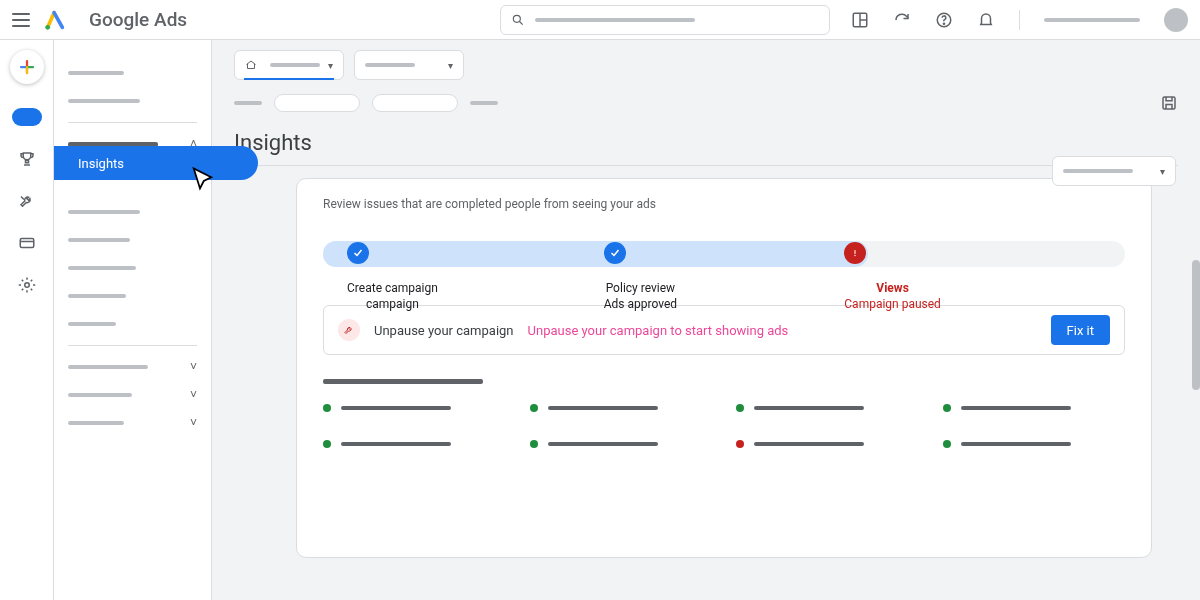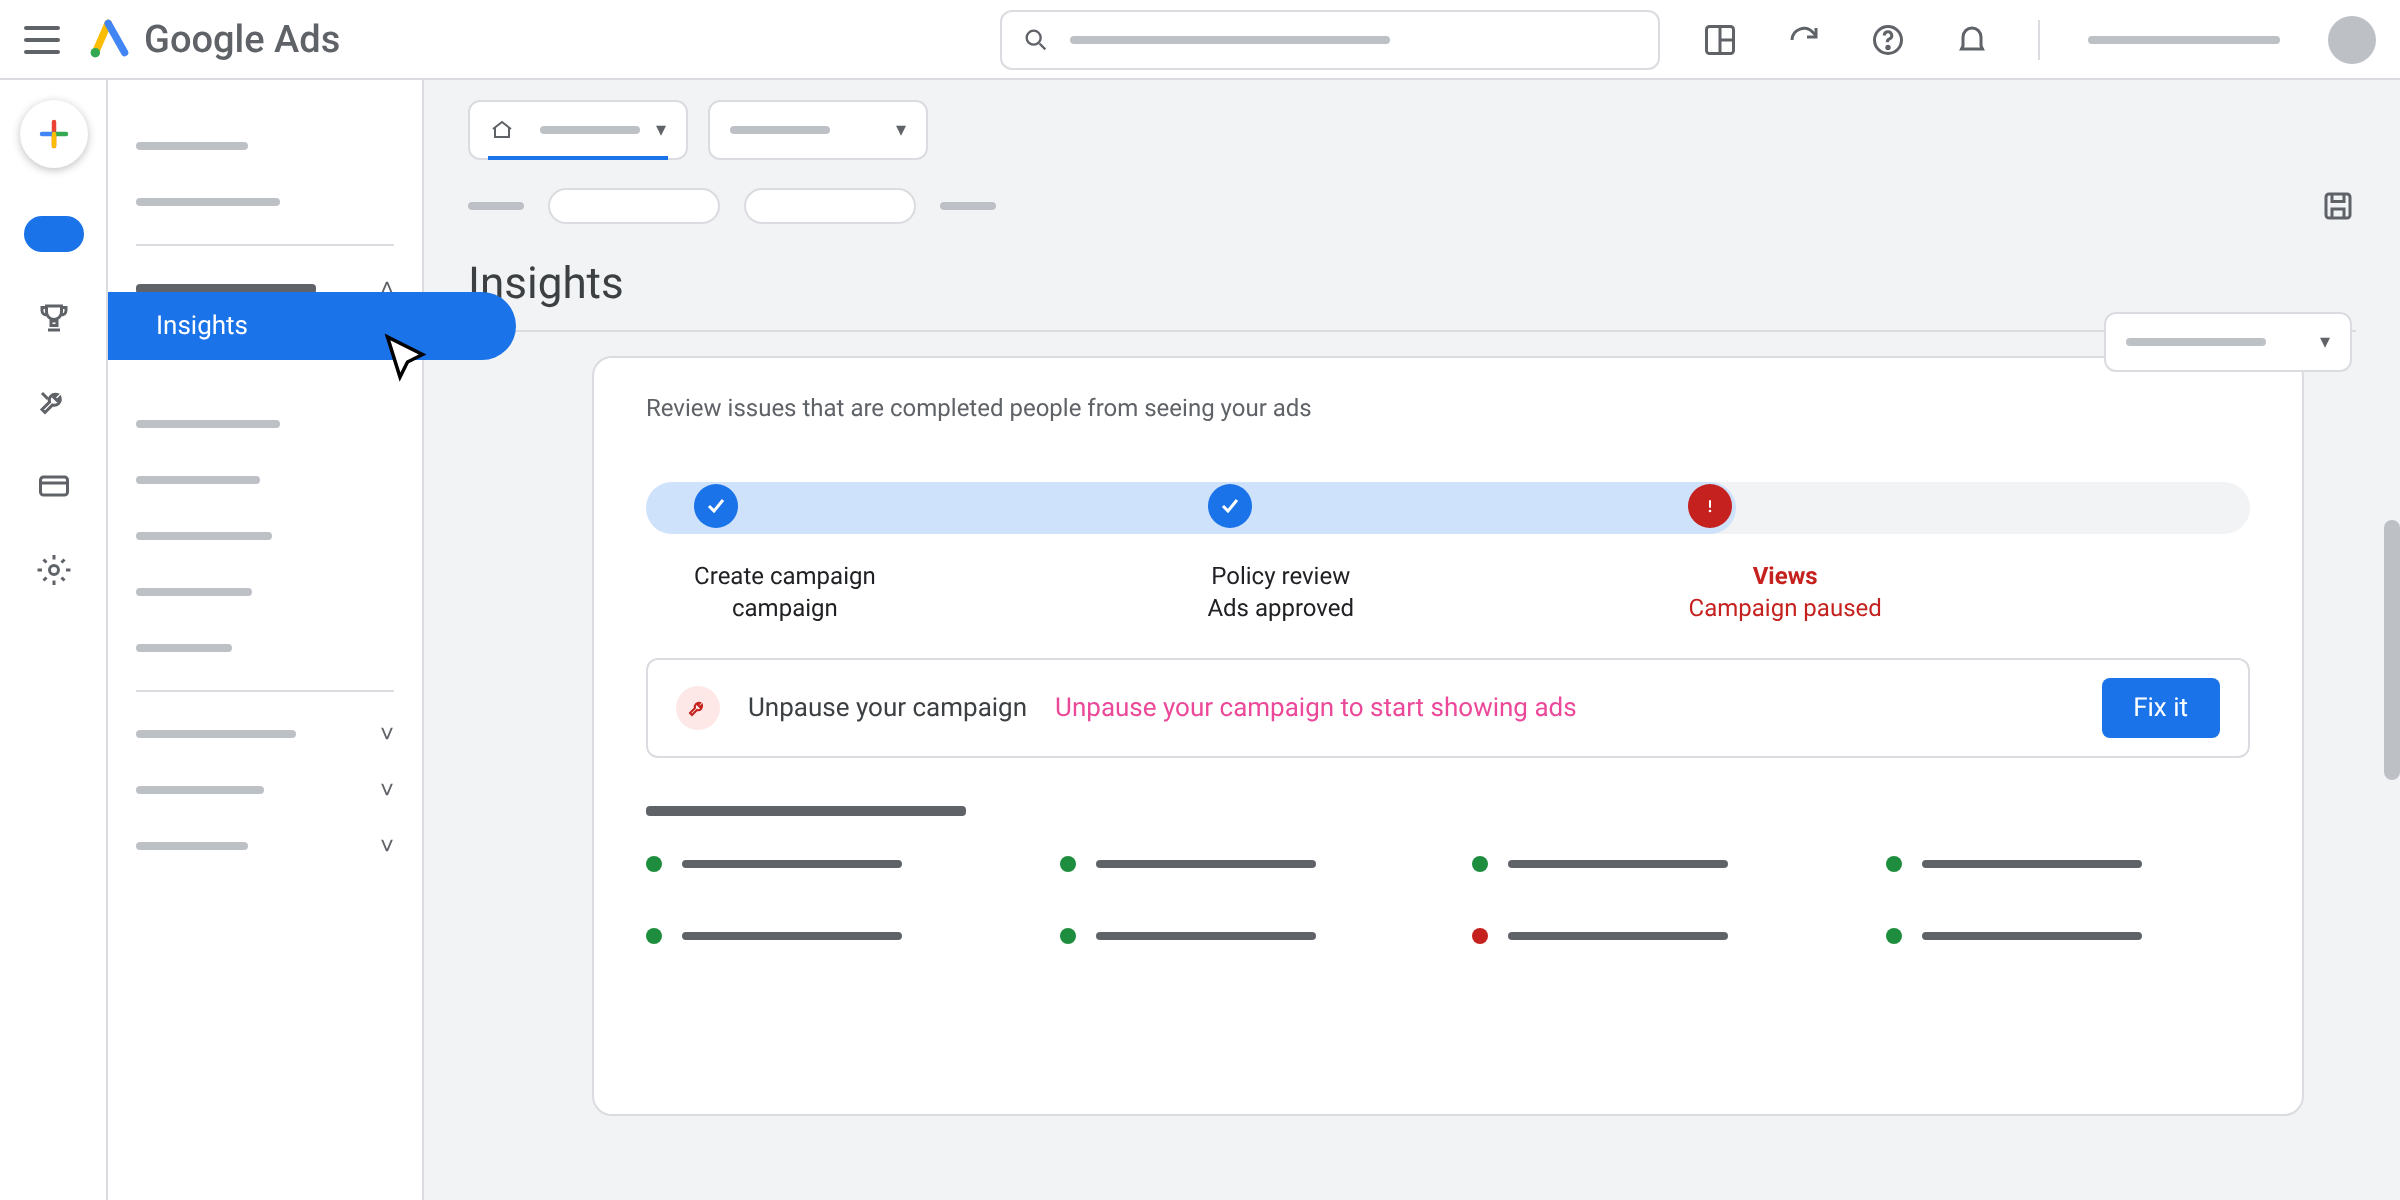--- a/index.html
+++ b/index.html
@@ -12,21 +12,21 @@
     --error:#c5221f;
     --green:#1e8e3e;
     --white:#fff;
   }
   *{box-sizing:border-box;font-family:Roboto,"Segoe UI",Arial,sans-serif;}
   body{margin:0;background:var(--bg);color:var(--text);width:1200px;height:600px;overflow:hidden;position:relative}
   
   .hdr{height:40px;background:var(--white);border-bottom:1px solid var(--border);display:flex;align-items:center;padding:0 12px;gap:14px}
   .hamb{width:18px;height:14px;display:flex;flex-direction:column;justify-content:space-between;cursor:pointer}
   .hamb span{height:2px;background:#5f6368;border-radius:1px}
-  .logo{display:flex;gap:6px;font-weight:500}
+  .logo{display:flex;align-items:center;gap:23px;font-weight:500}
   .logo svg{width:22px;height:22px}
   .brand{font-size:19px;color:#5f6368}
   .brand b{color:#5f6368;font-weight:500}
   .srch{margin-left:auto;margin-right:auto;width:330px;height:30px;border:1px solid var(--border);border-radius:6px;display:flex;align-items:center;padding:0 10px;background:var(--white);position:absolute;left:500px;top:5px}
   .srch svg{width:14px;height:14px;stroke:#5f6368;fill:none}
   .srch .ph{margin-left:10px;width:160px;height:4px;background:#bdc1c6;border-radius:2px}
   .hdr-right{margin-left:auto;display:flex;align-items:center;gap:24px}
   .hicon{width:18px;height:18px;color:#5f6368}
   .divider-v{width:1px;height:20px;background:var(--border)}
   .skel-line{height:4px;background:#bdc1c6;border-radius:2px}
@@ -68,21 +68,21 @@
   .card .sub{font-size:12px;color:#5f6368}
   .prog-wrap{margin-top:28px;position:relative;height:30px}
   .prog-track{position:absolute;left:0;right:0;top:2px;height:26px;background:#f1f3f4;border-radius:14px}
   .prog-fill{position:absolute;left:0;top:2px;height:26px;background:var(--blue-pill);border-radius:14px}
   .step{position:absolute;top:3px;text-align:center}
   .step .dot{width:22px;height:22px;border-radius:50%;display:flex;align-items:center;justify-content:center;color:#fff}
   .dot.ok{background:#1a73e8}
   .dot.err{background:#c5221f}
   .step-lbl{font-size:12px;margin-top:16px;line-height:1.35}
   .step-lbl.err{color:#c5221f}
-  .fixrow{margin-top:60px;border:1px solid var(--border);border-radius:6px;height:50px;display:flex;align-items:center;padding:0 14px;gap:14px;font-size:13px}
+  .fixrow{margin-top:36px;border:1px solid var(--border);border-radius:6px;height:50px;display:flex;align-items:center;padding:0 14px;gap:14px;font-size:13px}
   .fixrow .circ{width:22px;height:22px;border-radius:50%;background:#fde7e7;display:flex;align-items:center;justify-content:center;color:#c5221f}
   .fixrow .t1{font-weight:400;color:#3c4043}
   .fixrow .t2{color:#ec4899}
   .fixbtn{margin-left:auto;background:#1a73e8;color:#fff;border:none;border-radius:4px;height:30px;padding:0 16px;font-size:13px}
   .list{margin-top:24px}
   .list .topline{width:160px;height:5px;background:#5f6368;border-radius:2px;margin-bottom:20px}
   .list-grid{display:grid;grid-template-columns:repeat(4,1fr);gap:28px 24px}
   .bullet{display:flex;align-items:center;gap:10px}
   .bdot{width:8px;height:8px;border-radius:50%}
   .bline{height:4px;width:110px;background:#5f6368;border-radius:2px}

